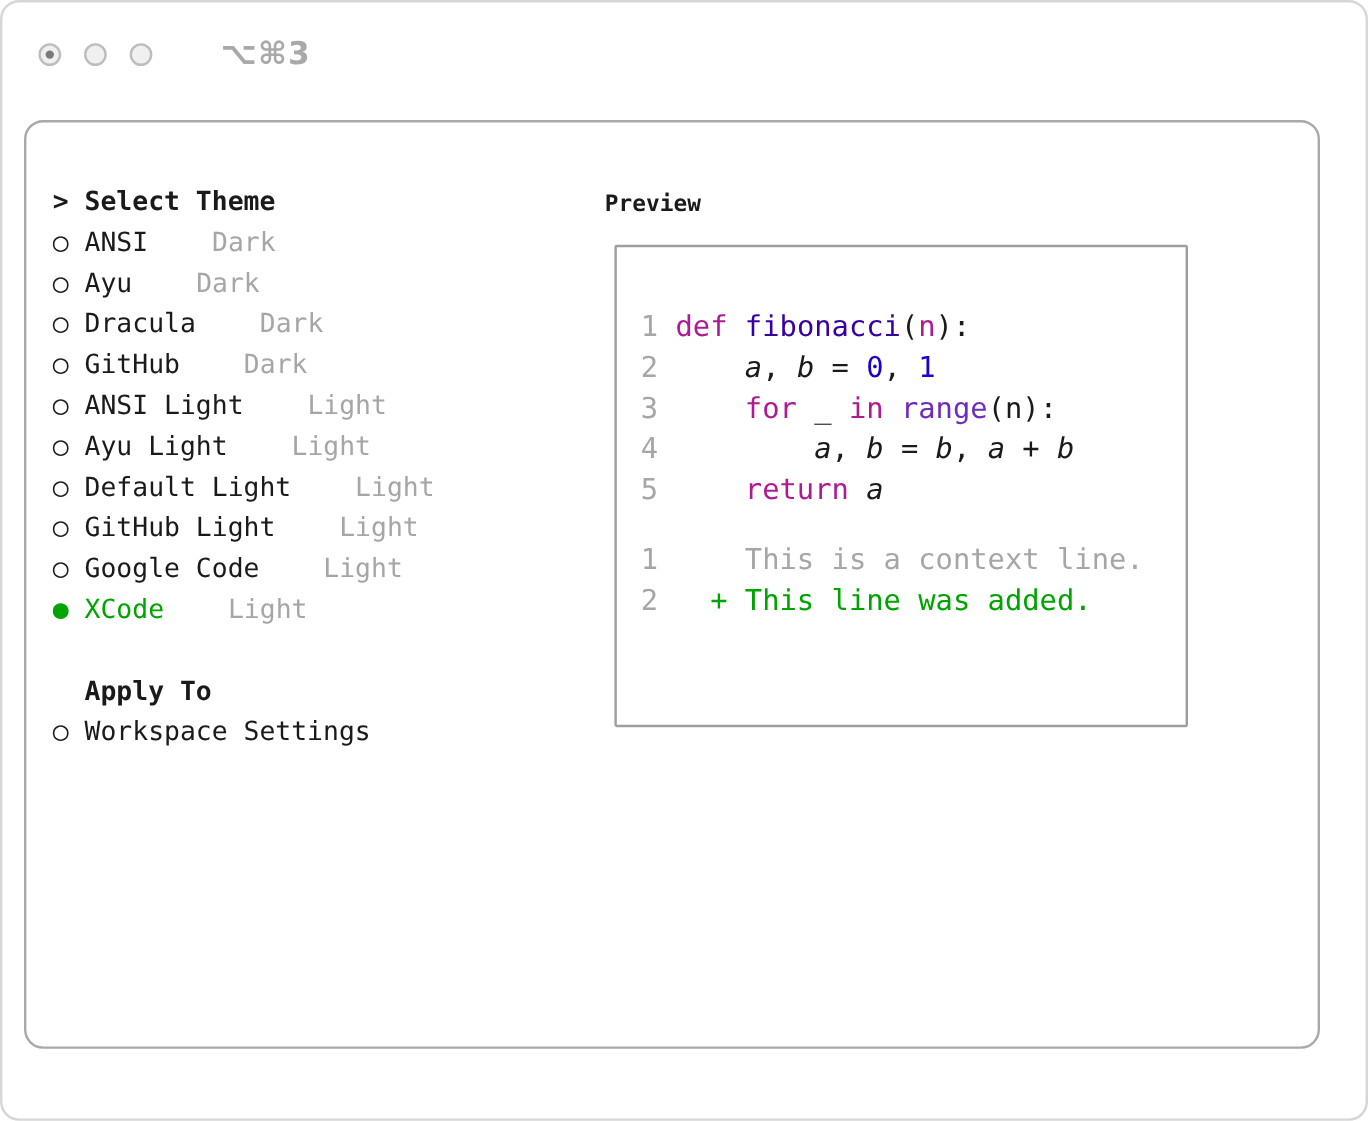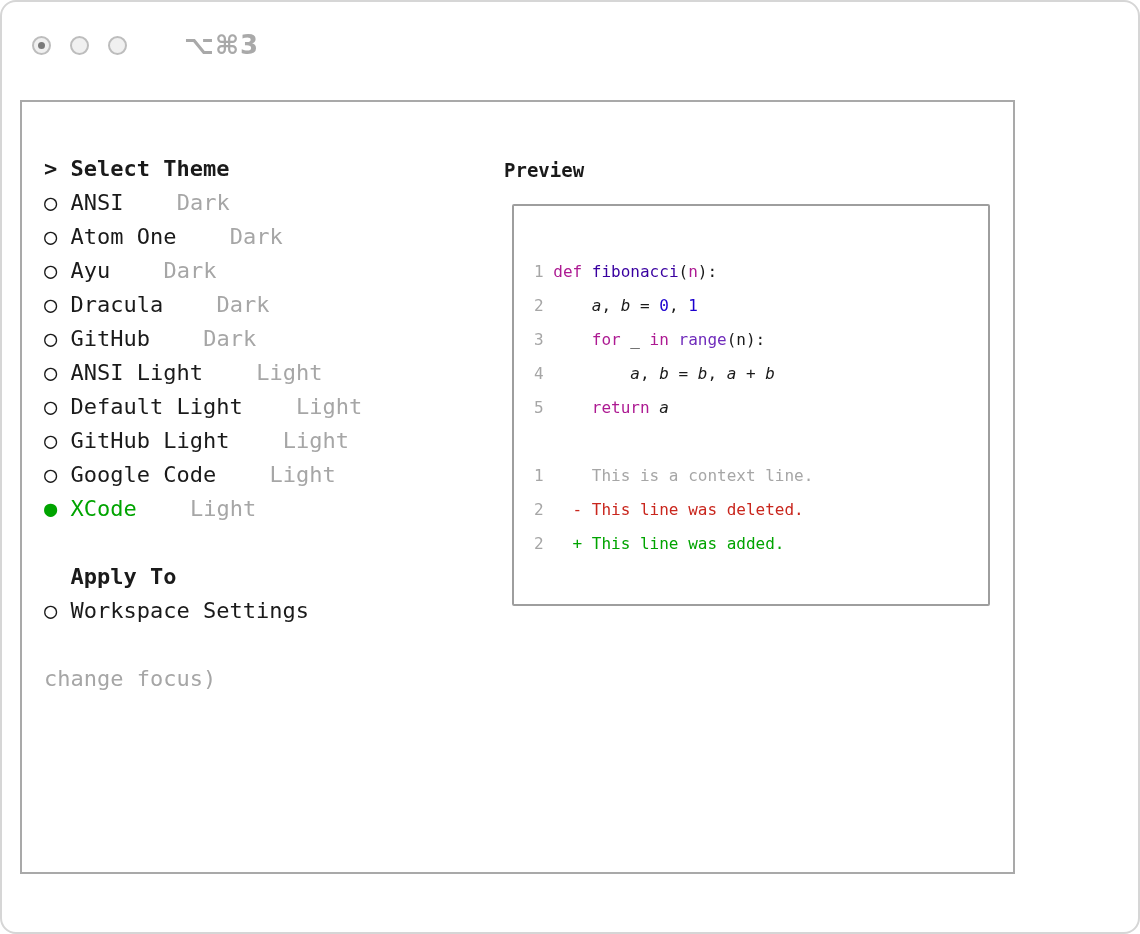--- a/index.html
+++ b/index.html
@@ -10,35 +10,35 @@
   *{margin:0;padding:0;box-sizing:border-box;}
   html,body{width:1140px;height:934px;background:#fff;overflow:hidden;}
   body{font-family:"DejaVu Sans Mono","Liberation Mono",monospace;color:var(--text);}
   .window{position:absolute;inset:0;background:#fff;border:2px solid #d6d6d6;border-radius:16px;}
   .titlebar{position:absolute;top:28px;left:30px;display:flex;align-items:center;}
   .tl-btn{width:19px;height:19px;border-radius:50%;border:2px solid #bdbdbd;background:#f0f0f0;
           margin-right:19px;display:flex;align-items:center;justify-content:center;cursor:pointer;}
   .tl-dot{width:7px;height:7px;border-radius:50%;background:#7a7a7a;}
   .shortcut{margin-left:38px;color:#a9a9a9;font-size:26px;font-weight:700;letter-spacing:1px;
             font-family:"DejaVu Sans","Liberation Sans",sans-serif;}
-  .panel{position:absolute;left:18px;top:98px;width:995px;height:774px;background:#fff;
-         border:2px solid #a9a9a9;border-radius:0;}
+  .panel{position:absolute;left:18px;top:98px;width:1080px;height:774px;background:#fff;
+         border:2px solid #a9a9a9;border-radius:16px;}
   .left{position:absolute;left:22px;top:50px;font-size:22px;}
   .row{height:34px;line-height:34px;white-space:pre;font-size:22px;}
   .prefix{display:inline-block;width:2ch;}
   .bold{font-weight:700;}
   .variant{color:var(--gray);margin-left:40px;}
   .green{color:var(--green);}
   .hint{color:var(--gray);}
   .preview-title{position:absolute;left:482px;top:51px;height:34px;line-height:34px;
                  font-size:19px;font-weight:700;}
   .preview-box{position:absolute;left:490px;top:102px;width:478px;height:402px;
                border:2px solid #9e9e9e;border-radius:2px;padding:49px 20px;background:#fff;}
-  .cline{height:34px;line-height:34px;white-space:pre;font-size:16px;}
-  #diff-lines{margin-top:34px;}
+  .cline{height:34px;line-height:34px;white-space:pre;font-size:24px;}
+  #diff-lines{margin-top:24px;}
   .lnum{color:var(--gray);}
   .keyword{color:var(--keyword);}
   .func{color:var(--func);}
   .builtin{color:var(--builtin);}
   .number{color:var(--number);}
   .variable{font-style:italic;color:var(--text);}
   .plain{color:var(--text);}
   .ctx{color:var(--gray);}
   .del{color:var(--red);}
   .add{color:var(--green);}
@@ -57,55 +57,53 @@
     <div class="shortcut">⌥⌘3</div>
   </div>
 
   <div class="panel">
 
     <div class="left">
       <div class="row"><span class="prefix bold">&gt;</span><span class="bold">Select Theme</span></div>
 
       <div id="theme-list">
           <div class="row"><span class="prefix">○</span><span>ANSI</span><span class="variant"> Dark</span></div>
-          <div class="row"><span class="prefix">○</span><span>Atom One</span><span class="variant"> Dark</span></div>
           <div class="row"><span class="prefix">○</span><span>Ayu</span><span class="variant"> Dark</span></div>
           <div class="row"><span class="prefix">○</span><span>Dracula</span><span class="variant"> Dark</span></div>
           <div class="row"><span class="prefix">○</span><span>GitHub</span><span class="variant"> Dark</span></div>
           <div class="row"><span class="prefix">○</span><span>ANSI Light</span><span class="variant"> Light</span></div>
+          <div class="row"><span class="prefix">○</span><span>Ayu Light</span><span class="variant"> Light</span></div>
           <div class="row"><span class="prefix">○</span><span>Default Light</span><span class="variant"> Light</span></div>
           <div class="row"><span class="prefix">○</span><span>GitHub Light</span><span class="variant"> Light</span></div>
           <div class="row"><span class="prefix">○</span><span>Google Code</span><span class="variant"> Light</span></div>
           <div class="row"><span class="prefix green">●</span><span class="green">XCode</span><span class="variant"> Light</span></div>
         </div>
 
       <div class="row"></div>
 
       <div class="row"><span class="prefix"></span><span class="bold">Apply To</span></div>
 
       <div id="apply-list">
           <div class="row"><span class="prefix">○</span><span>Workspace Settings</span></div>
         </div>
 
       <div class="row"></div>
 
-      <div class="row hint">change focus)</div>
     </div>
 
     <div class="preview-title">Preview</div>
 
     <div class="preview-box">
       <div id="code-lines">
           <div class="cline"><span class="lnum">1 </span><span class="keyword">def</span><span class="plain"> </span><span class="func">fibonacci</span><span class="plain">(</span><span class="keyword">n</span><span class="plain">):</span></div>
           <div class="cline"><span class="lnum">2 </span><span class="plain">    </span><span class="variable">a</span><span class="plain">, </span><span class="variable">b</span><span class="plain"> = </span><span class="number">0</span><span class="plain">, </span><span class="number">1</span></div>
           <div class="cline"><span class="lnum">3 </span><span class="plain">    </span><span class="keyword">for</span><span class="plain"> _ </span><span class="keyword">in</span><span class="plain"> </span><span class="builtin">range</span><span class="plain">(n):</span></div>
           <div class="cline"><span class="lnum">4 </span><span class="plain">        </span><span class="variable">a</span><span class="plain">, </span><span class="variable">b</span><span class="plain"> = </span><span class="variable">b</span><span class="plain">, </span><span class="variable">a</span><span class="plain"> + </span><span class="variable">b</span></div>
           <div class="cline"><span class="lnum">5 </span><span class="plain">    </span><span class="keyword">return</span><span class="plain"> </span><span class="variable">a</span></div>
         </div>
       <div id="diff-lines">
           <div class="cline"><span class="lnum">1 </span><span class="ctx">    This is a context line.</span></div>
-          <div class="cline"><span class="lnum">2 </span><span class="del">  - This line was deleted.</span></div>
           <div class="cline"><span class="lnum">2 </span><span class="add">  + This line was added.</span></div>
         </div>
     </div>
 
   </div>
 </div>
 
 </body></html>

